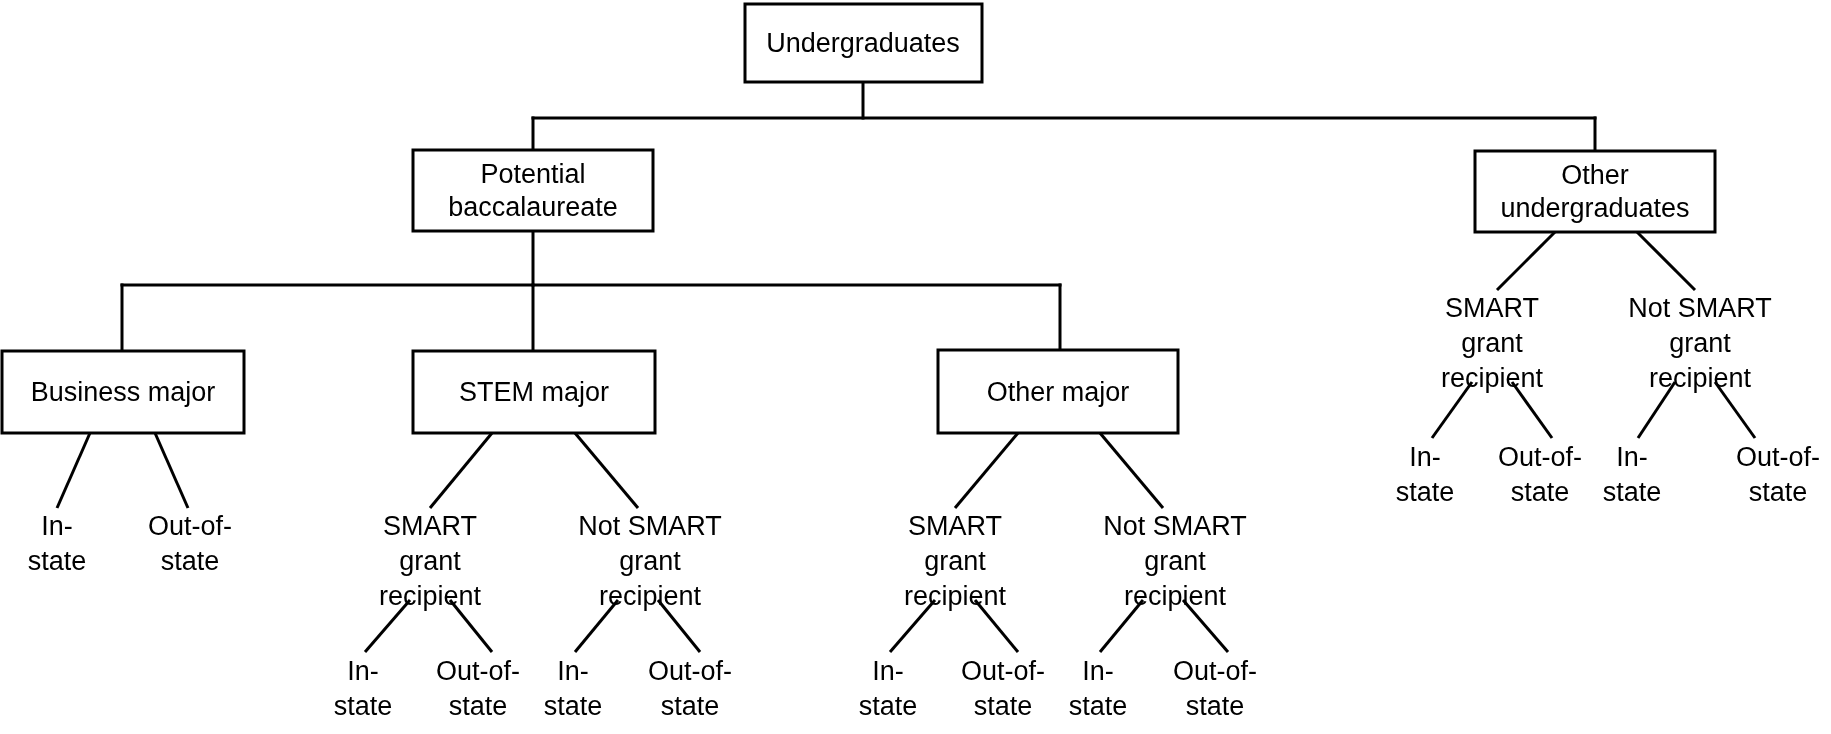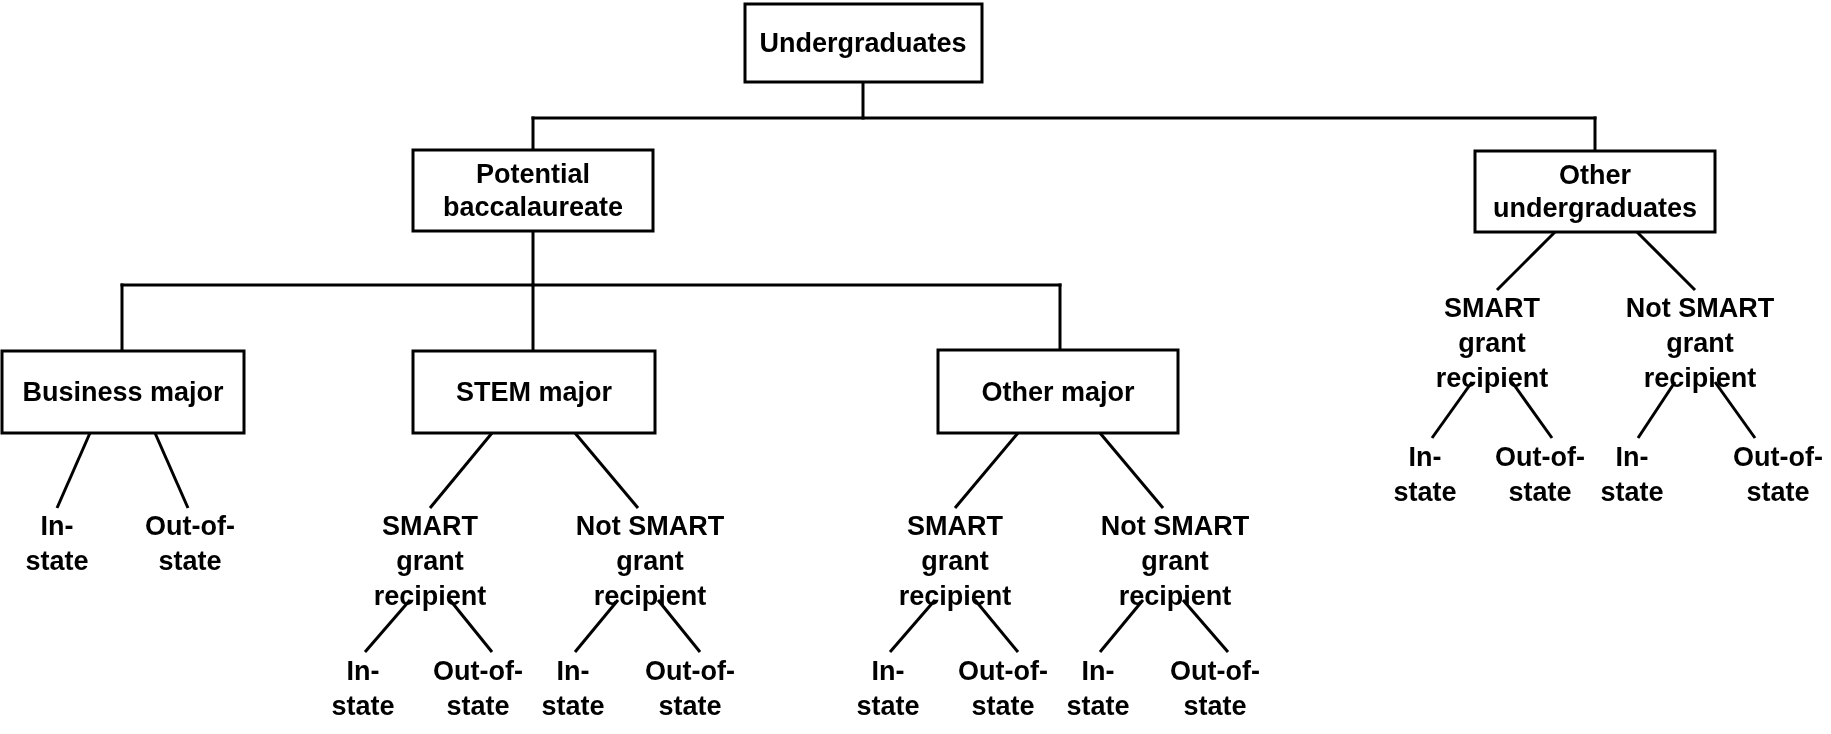--- a/index.html
+++ b/index.html
@@ -11,21 +11,20 @@
     width: 1831px;
     height: 734px;
     font-family: "Liberation Sans", sans-serif;
     overflow: hidden;
   }
   #diagram-root {
     position: relative;
     width: 1831px;
     height: 734px;
     background: #ffffff;
-    font-weight: bold;
   }
   svg#tree-svg {
     position: absolute;
     top: 0;
     left: 0;
     width: 1831px;
     height: 734px;
     display: block;
   }
   .node-box {

